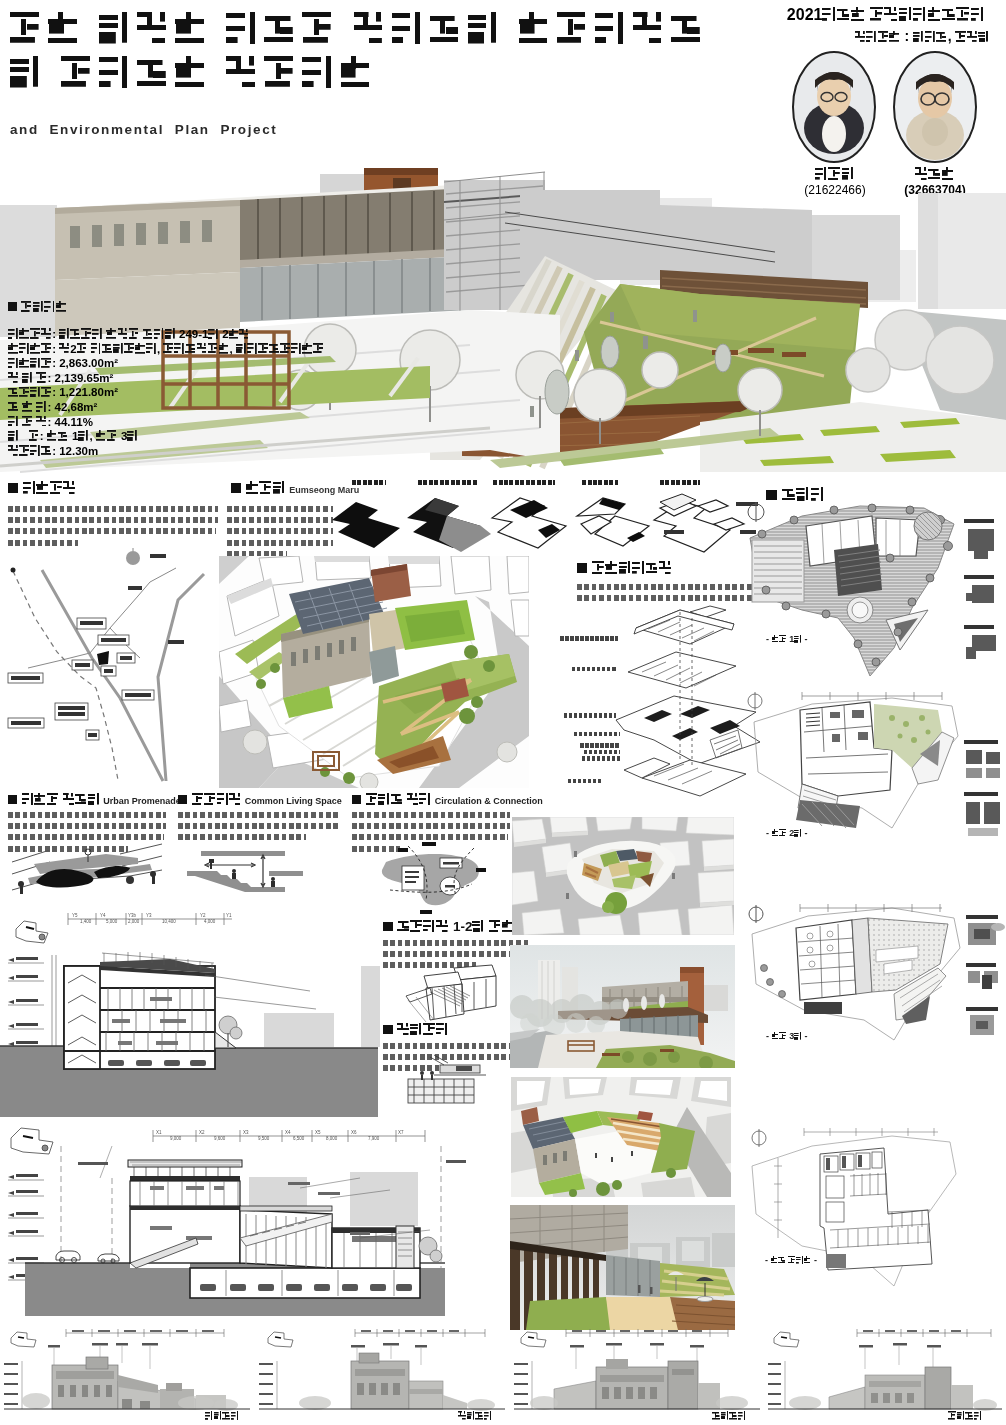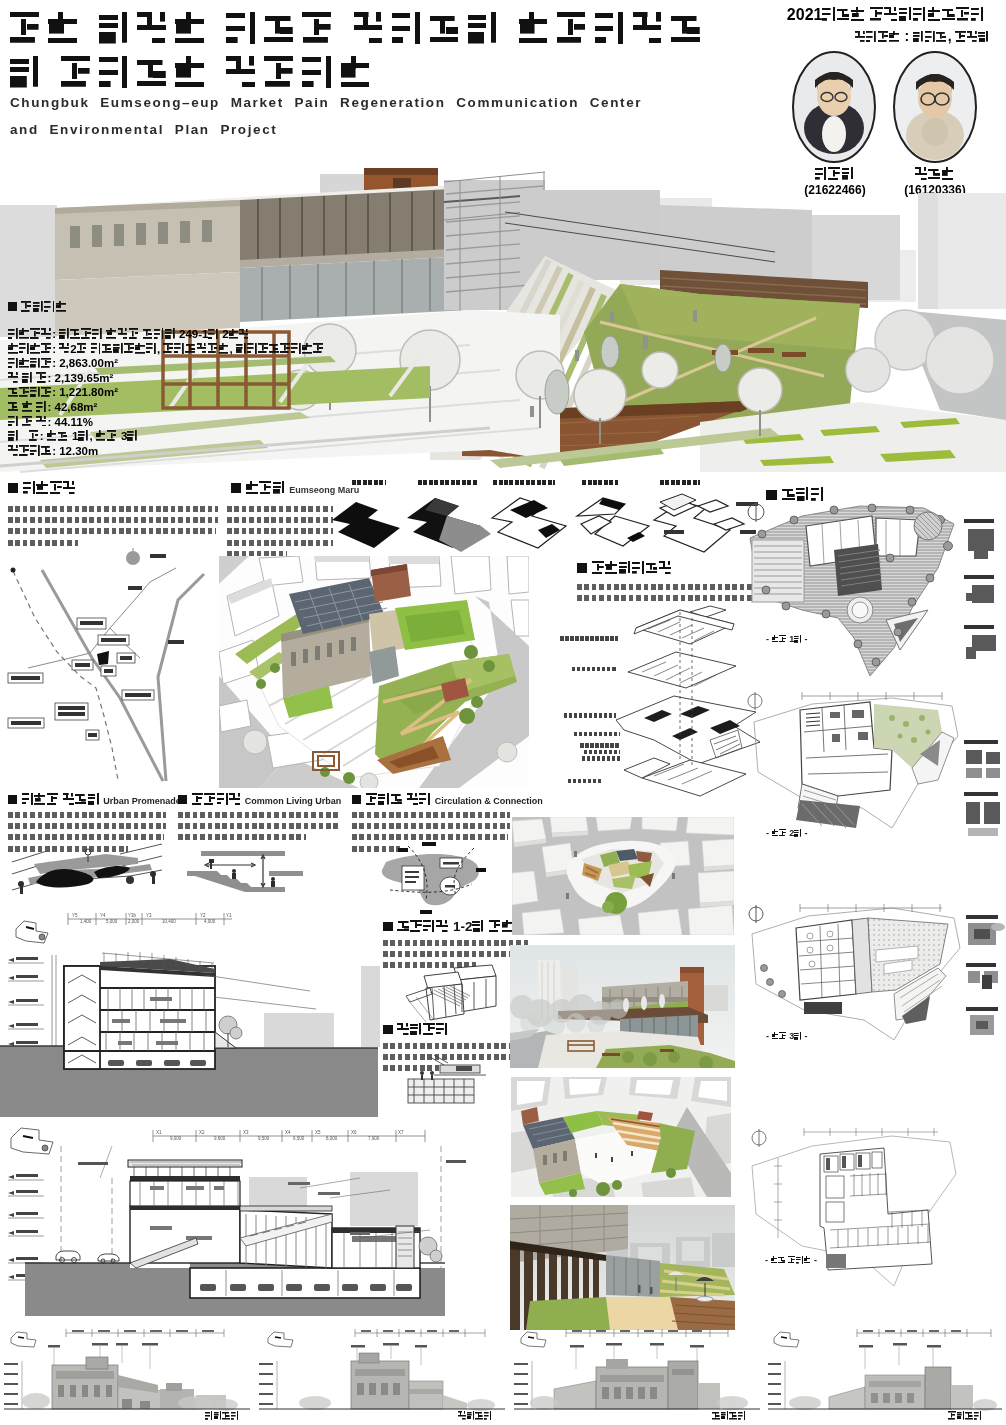--- a/index.html
+++ b/index.html
@@ -25,21 +25,20 @@
 <div class="abs" style="left:0;top:0;width:1006px;height:160px;background:#fff"></div>
 
 <div class="abs title" style="left:10px;top:10px;font-size:34px">
 <i class="k k1"></i><i class="k k3"></i><span style="display:inline-block;width:13px"></span><i class="k k5"></i><i class="k k4"></i><i class="k k3"></i><span style="display:inline-block;width:13px"></span><i class="k k2"></i><i class="k k6"></i><i class="k k1"></i><span style="display:inline-block;width:13px"></span><i class="k k4"></i><i class="k k2"></i><i class="k k6"></i><i class="k k5"></i><span style="display:inline-block;width:13px"></span><i class="k k3"></i><i class="k k1"></i><i class="k k2"></i><i class="k k4"></i><i class="k k6"></i>
 </div>
 
 <div class="abs title" style="left:10px;top:54px;font-size:34px">
 <i class="k k5"></i><span style="display:inline-block;width:13px"></span><i class="k k1"></i><i class="k k2"></i><i class="k k6"></i><i class="k k3"></i><span style="display:inline-block;width:13px"></span><i class="k k4"></i><i class="k k1"></i><i class="k k2"></i><i class="k k3"></i>
 </div>
 
-<div class="abs" style="left:10px;top:95px;font-size:13.5px;letter-spacing:1.6px;color:#2b2b2b;font-weight:bold">Chungbuk&nbsp; Eumseong–eup&nbsp; Market&nbsp; Pain&nbsp; Regeneration&nbsp; Communication&nbsp; Center</div>
 
 <div class="abs" style="left:10px;top:122px;font-size:13.5px;letter-spacing:1.6px;color:#2b2b2b;font-weight:bold">and&nbsp; Environmental&nbsp; Plan&nbsp; Project</div>
 
 <div class="abs" style="left:780px;top:6px;width:212px;font-size:16px;text-align:center;font-weight:bold">2021<i class="k k2" style="font-size:15px"></i><i class="k k6" style="font-size:15px"></i><i class="k k3" style="font-size:15px"></i>&nbsp;<i class="k k1" style="font-size:15px"></i><i class="k k4" style="font-size:15px"></i><i class="k k5" style="font-size:15px"></i><i class="k k2" style="font-size:15px"></i><i class="k k3" style="font-size:15px"></i><i class="k k6" style="font-size:15px"></i><i class="k k1" style="font-size:15px"></i><i class="k k2" style="font-size:15px"></i></div>
 
 <div class="abs" style="left:790px;top:28px;width:200px;font-size:14px;text-align:right;font-weight:bold"><i class="k k4" style="font-size:12px"></i><i class="k k2" style="font-size:12px"></i><i class="k k1" style="font-size:12px"></i><i class="k k3" style="font-size:12px"></i> : <i class="k k5" style="font-size:12px"></i><i class="k k2" style="font-size:12px"></i><i class="k k6" style="font-size:12px"></i>, <i class="k k1" style="font-size:12px"></i><i class="k k4" style="font-size:12px"></i><i class="k k5" style="font-size:12px"></i></div>
 
 <svg class="abs" style="left:790px;top:50px" width="90" height="115" viewBox="0 0 90 115">
 <ellipse cx="44" cy="57" rx="41" ry="55" fill="#e8eaec" stroke="#222" stroke-width="2"></ellipse>
 <ellipse cx="44" cy="78" rx="30" ry="26" fill="#2e2e34"></ellipse>
@@ -57,25 +56,25 @@
 <ellipse cx="45" cy="82" rx="13" ry="14" fill="#cfc4ad"></ellipse>
 <ellipse cx="45" cy="48" rx="17" ry="20" fill="#e5c8a6"></ellipse>
 <path d="M28 44 Q28 24 45 24 Q62 24 62 44 L62 38 Q57 30 45 32 Q33 30 28 38 Z" fill="#2a2420"></path>
 <path d="M26 40 Q45 20 64 40 L64 32 Q45 16 26 32 Z" fill="#2a2420"></path>
 <ellipse cx="38" cy="49" rx="7" ry="6" fill="none" stroke="#333" stroke-width="1.6"></ellipse>
 <ellipse cx="52" cy="49" rx="7" ry="6" fill="none" stroke="#333" stroke-width="1.6"></ellipse>
 </svg>
 
 <div class="abs" style="left:790px;top:166px;width:90px;text-align:center;font-size:14px;font-weight:bold"><i class="k k2"></i><i class="k k1"></i><i class="k k5"></i></div>
 
-<div class="abs" style="left:790px;top:183px;width:90px;text-align:center;font-size:12px;font-weight:bold">(21622466)</div>
+<div class="abs" style="left:790px;top:183px;width:90px;text-align:center;font-size:12px;font-weight:normal">(21622466)</div>
 
 <div class="abs" style="left:890px;top:166px;width:90px;text-align:center;font-size:14px;font-weight:bold"><i class="k k4"></i><i class="k k6"></i><i class="k k3"></i></div>
 
-<div class="abs" style="left:890px;top:183px;width:90px;text-align:center;font-size:12px;font-weight:bold">(16120336)</div>
+<div class="abs" style="left:890px;top:183px;width:90px;text-align:center;font-size:12px;font-weight:bold">(32663704)</div>
 
 <svg class="abs" style="left:0;top:160px" width="1006" height="313" viewBox="0 0 1006 313">
 
 <rect x="0" y="45" width="57" height="132" fill="#dcdcdc"></rect>
 
 <rect x="320" y="14" width="48" height="34" fill="#d6d6d6"></rect>
 
 <polygon points="620,38 712,38 712,125 620,125" fill="#e9e9e9"></polygon>
 
 <rect x="918" y="33" width="88" height="116" fill="#e9e9e9"></rect>
@@ -741,21 +740,21 @@
 <g fill="#2e2e2e">
         <rect x="10" y="46" width="3" height="8"></rect>
         <circle cx="11" cy="44" r="3"></circle>
       </g>
 <g fill="#2e2e2e">
         <rect x="142" y="36" width="3" height="8"></rect>
         <circle cx="143" cy="34" r="3"></circle>
       </g>
 </svg>
 
-<div class="abs hd" style="left:178px;top:792px;font-size:13px"><span class="sq"></span><i class="k k1"></i><i class="k k1"></i><i class="k k2"></i><i class="k k4"></i><span class="en">Common Living Urban</span></div>
+<div class="abs hd" style="left:178px;top:792px;font-size:13px"><span class="sq"></span><i class="k k1"></i><i class="k k1"></i><i class="k k2"></i><i class="k k4"></i><span class="en">Common Living Space</span></div>
 
 <div class="abs" style="left:178px;top:812px;width:162px">
 <div class="tl" style="width:160px;height:6px"></div>
       <div class="tl" style="width:160px;height:6px"></div>
       <div class="tl" style="width:128px;height:6px"></div>
 </div>
 
 <svg class="abs" style="left:185px;top:845px" width="150" height="55" viewBox="0 0 150 55">
 <rect x="16" y="6" width="84" height="5" fill="#8f8f8f"></rect>
 <rect x="84" y="26" width="34" height="5" fill="#8f8f8f"></rect>

